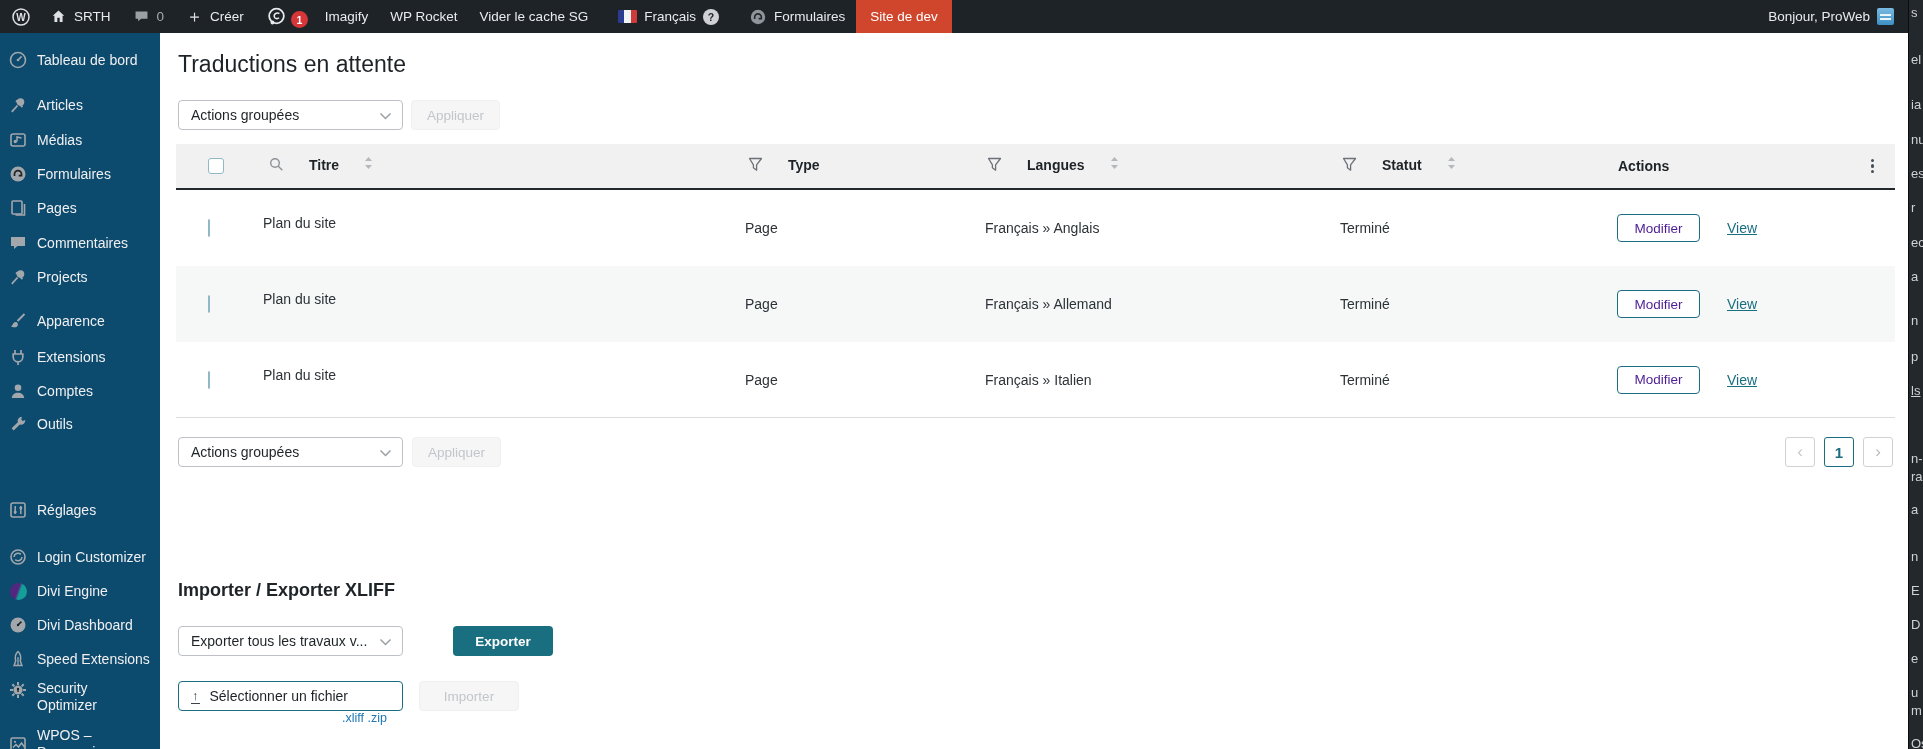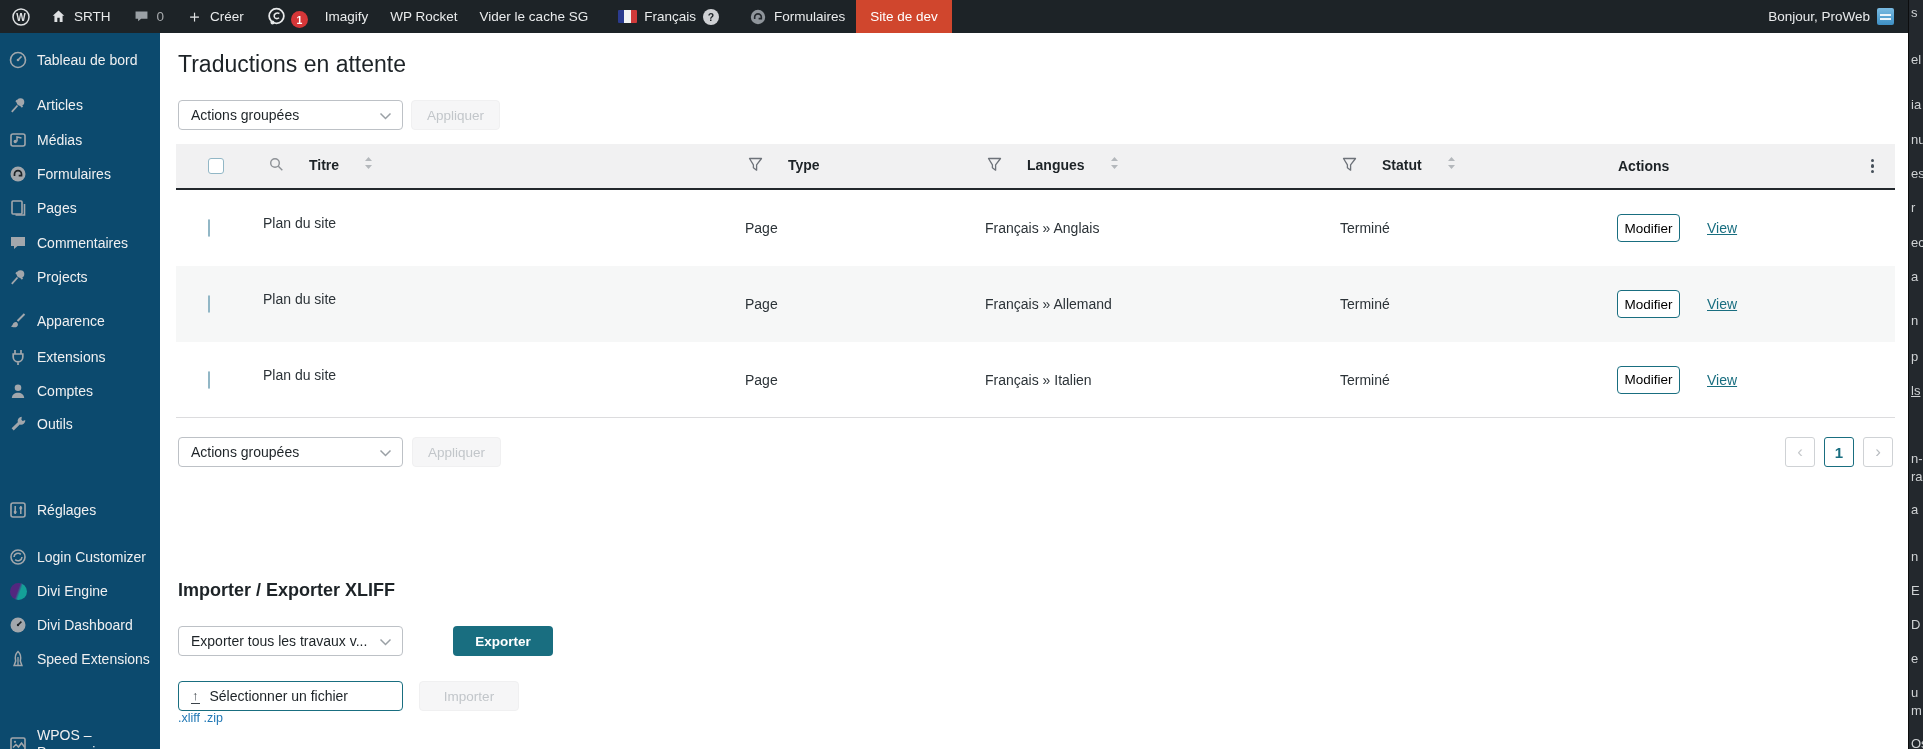--- a/index.html
+++ b/index.html
@@ -58,43 +58,43 @@
   .hcell { display:flex; align-items:flex-start; gap:25px; }
   .hc-check { padding-left:32px; } .hc-title { padding-left:19px; } .hc-type { padding-left:8px; }
   .hc-lang { padding-left:2px; } .hc-status { padding-left:2px; } .hc-actions { padding-left:8px; }
   .hc-menu { justify-content:center; }
   .drow { height:76px; font-size:14px; color:#2c3338; background:#fff; }
   .drow.alt { background:#f6f7f7; }
   .drow:last-of-type { border-bottom:1px solid #dcdcde; }
   .c-check { padding-left:32px; } .c-title { padding-left:13px; margin-top:-10px; } .c-type { padding-left:5px; }
   .c-actions { padding-left:7px; display:flex; align-items:center; }
   .checkbox { width:16px; height:16px; background:#fff; border:1.5px solid #92b7c6; border-radius:3px; cursor:pointer; }
-  .btn-edit { width:63px; height:28px; border:1.3px solid #196e80; border-radius:4px; background:#fff;
-    color:#000000; font-size:13.5px; display:flex; align-items:center; justify-content:center; cursor:pointer; }
+  .btn-edit { width:83px; height:28px; border:1.3px solid #196e80; border-radius:4px; background:#fff;
+    color:#4c1d95; font-size:13.5px; display:flex; align-items:center; justify-content:center; cursor:pointer; }
   .lnk-view { margin-left:27px; color:#196e80; text-decoration:underline; font-size:14px; cursor:pointer; }
   .kebab { display:flex; flex-direction:column; gap:2.6px; align-items:center; cursor:pointer; padding:4px; }
   .kebab i { width:3.2px; height:3.2px; border-radius:50%; background:#46505a; }
   .sorts { display:flex; flex-direction:column; gap:1.5px; }
 
   
   .pagebox { position:absolute; top:404px; width:30px; height:30px; border-radius:3px; display:flex;
     align-items:center; justify-content:center; font-size:17px; }
   .pg-prev { left:1625px; border:1px solid #cfd2d5; color:#c6c9cc; cursor:default; }
   .pg-cur  { left:1664px; border:1.6px solid #196e80; color:#196e80; font-weight:600; font-size:15px; cursor:pointer; }
   .pg-next { left:1703px; border:1px solid #cfd2d5; color:#b9bdc1; cursor:default; }
 
   
   .sec-title { position:absolute; left:18px; top:547px; font-size:18px; font-weight:600; color:#1d2327; }
   .btn-teal { position:absolute; height:30px; width:100px; background:#196e80; border-radius:4px; color:#fff;
     font-size:13.5px; font-weight:600; display:flex; align-items:center; justify-content:center; cursor:pointer;margin-left:34px; }
   .filebox { position:absolute; left:18px; top:648px; width:225px; height:30px; border:1.3px solid #196e80;
     border-radius:4px; background:#fff; display:flex; align-items:center; gap:10px; padding:0 12px; cursor:pointer;
     font-size:14px; color:#1d2327; }
   .up-ico { font-size:13px; color:#3c434a; border-bottom:1.6px solid #3c434a; line-height:13px; padding:0 1px 1px; }
-  .hint { position:absolute; left:18px; top:678px; width:209px; font-size:12.5px; color:#2178b5; }
+  .hint { position:absolute; left:18px; top:678px; width:209px; text-align:right; font-size:12.5px; color:#2178b5; }
 </style>
 </head>
 <body>
 
 <div id="stage">
 
   <div id="adminbar">
     <div class="ab-item" style="padding:0 8px 0 11px;">
       <span class="ab-ico">
         <svg width="20" height="20" viewBox="0 0 20 20">
@@ -311,20 +311,31 @@
       <span class="lbl">Divi Dashboard</span>
     </div>
     <div class="sb-item" style="top:609px">
       <span class="si">
           <svg viewBox="0 0 20 20">
             <path d="M10 2.5c2.3 2 3.2 5.8 2.3 9.5l1.6 4.5H6.1l1.6-4.5C6.8 8.3 7.7 4.5 10 2.5z" fill="none" stroke="#a2a7ac" stroke-width="1.5"></path>
             <path d="M10 8v8.5" stroke="#a2a7ac" stroke-width="1.3"></path>
           </svg>
         </span>
       <span class="lbl">Speed Extensions</span>
+    </div>
+    <div class="sb-item" style="top:643px; align-items:flex-start; padding-top:4px;">
+      <span class="si">
+          <svg viewBox="0 0 20 20">
+            <path d="M10 2v3M10 15v3M2 10h3M15 10h3M4.3 4.3l2.1 2.1M13.6 13.6l2.1 2.1M15.7 4.3l-2.1 2.1M4.3 15.7l2.1-2.1" stroke="#a2a7ac" stroke-width="2"></path>
+            <circle cx="10" cy="10" r="4.6" fill="#a2a7ac"></circle>
+            <circle cx="10" cy="9" r="1.2" fill="#1d2327"></circle>
+            <path d="M10 9.5v2.6" stroke="#1d2327" stroke-width="1.3"></path>
+          </svg>
+        </span>
+      <span class="lbl" style="max-width:100px">Security Optimizer</span>
     </div>
     <div class="sb-item" style="top:694px">
       <span class="si">
           <svg viewBox="0 0 20 20">
             <rect x="3" y="4" width="14" height="12" rx="1.5" fill="none" stroke="#a2a7ac" stroke-width="1.6"></rect>
             <path d="M5 13.5l3-3 2.5 2.5L13.5 9l3.2 4.2" fill="none" stroke="#a2a7ac" stroke-width="1.5"></path>
             <circle cx="7" cy="7.8" r="1.1" fill="#a2a7ac"></circle>
           </svg>
         </span>
       <span class="lbl">WPOS – Pagenavi</span>

